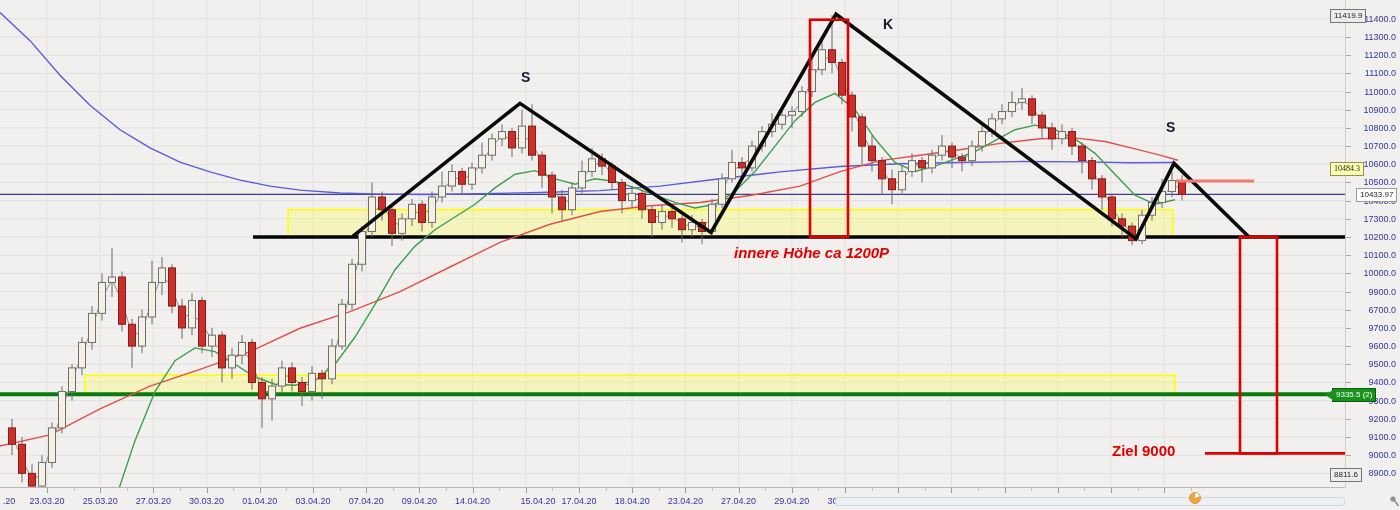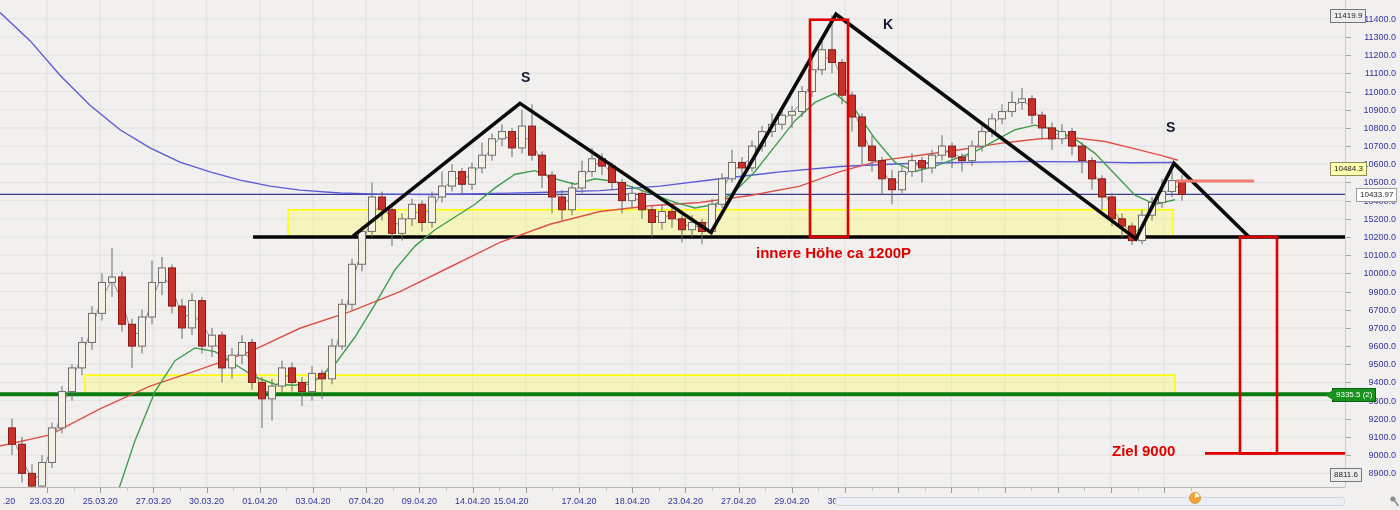--- a/index.html
+++ b/index.html
@@ -6,21 +6,21 @@
   .screen{position:relative;width:1400px;height:510px;background:#f1f0ee;
           font-family:"Liberation Sans",sans-serif;overflow:hidden;}
   #chart{position:absolute;left:0;top:0;}
   
   .ann{position:absolute;font-weight:bold;white-space:nowrap;}
   .ann-letter{font-size:14px;color:#15152e;}
   #ann-s-left{left:521px;top:69px;}
   #ann-k{left:883px;top:16px;}
   #ann-s-right{left:1166px;top:119px;}
   .ann-red{font-size:15px;color:#e00000;}
-  #ann-height{left:756px;top:244px;}
+  #ann-height{left:734px;top:244px;font-style:italic;}
   #ann-target{left:1112px;top:442px;}
   
   #y-axis{position:absolute;left:1345px;top:0;width:55px;height:487px;border-left:1px solid #ccccc8;}
   #x-axis{position:absolute;left:0;top:487px;width:1345px;height:23px;border-top:1px solid #b8b8b4;}
   .ylab{position:absolute;left:6px;width:44px;text-align:right;font-size:9px;color:#3434a0;}
   .ytick{position:absolute;left:0;width:5px;height:1px;background:#a9a9a6;}
   .xlab{position:absolute;top:8px;width:54px;text-align:center;font-size:9px;color:#3434a0;}
   .xtick{position:absolute;top:0;width:1px;height:5px;background:#9a9a96;}
   .xtick.minor{height:3px;background:#c2c2be;}
   
@@ -372,21 +372,21 @@
       <div class="ylab" style="top: 122.909px;">10800.0</div>
       <div class="ytick" style="top: 146.091px;"></div>
       <div class="ylab" style="top: 141.091px;">10700.0</div>
       <div class="ytick" style="top: 164.273px;"></div>
       <div class="ylab" style="top: 159.273px;">10600.0</div>
       <div class="ytick" style="top: 182.455px;"></div>
       <div class="ylab" style="top: 177.455px;">10500.0</div>
       <div class="ytick" style="top: 200.636px;"></div>
       <div class="ylab" style="top: 195.636px;">10400.0</div>
       <div class="ytick" style="top: 218.818px;"></div>
-      <div class="ylab" style="top: 213.818px;">15200.0</div>
+      <div class="ylab" style="top: 213.818px;">17300.0</div>
       <div class="ytick" style="top: 237px;"></div>
       <div class="ylab" style="top: 232px;">10200.0</div>
       <div class="ytick" style="top: 255.182px;"></div>
       <div class="ylab" style="top: 250.182px;">10100.0</div>
       <div class="ytick" style="top: 273.364px;"></div>
       <div class="ylab" style="top: 268.364px;">10000.0</div>
       <div class="ytick" style="top: 291.545px;"></div>
       <div class="ylab" style="top: 286.545px;">9900.0</div>
       <div class="ytick" style="top: 309.727px;"></div>
       <div class="ylab" style="top: 304.727px;">6700.0</div>
@@ -433,21 +433,21 @@
       <div class="xtick minor" style="left: 392.8px;"></div>
       <div class="xlab" style="left: 339.2px;">07.04.20</div>
       <div class="xtick" style="left: 419.4px;"></div>
       <div class="xtick minor" style="left: 446px;"></div>
       <div class="xlab" style="left: 392.4px;">09.04.20</div>
       <div class="xtick" style="left: 472.6px;"></div>
       <div class="xtick minor" style="left: 499.2px;"></div>
       <div class="xlab" style="left: 445.6px;">14.04.20</div>
       <div class="xtick" style="left: 525.8px;"></div>
       <div class="xtick minor" style="left: 552.4px;"></div>
-      <div class="xlab" style="left: 484px;">15.04.20</div>
+      <div class="xlab" style="left: 511px;">15.04.20</div>
       <div class="xtick" style="left: 579px;"></div>
       <div class="xtick minor" style="left: 605.6px;"></div>
       <div class="xlab" style="left: 552px;">17.04.20</div>
       <div class="xtick" style="left: 632.2px;"></div>
       <div class="xtick minor" style="left: 658.8px;"></div>
       <div class="xlab" style="left: 605.2px;">18.04.20</div>
       <div class="xtick" style="left: 685.4px;"></div>
       <div class="xtick minor" style="left: 712px;"></div>
       <div class="xlab" style="left: 658.4px;">23.04.20</div>
       <div class="xtick" style="left: 738.6px;"></div>
@@ -483,17 +483,17 @@
   <div id="hscroll"></div>
   <div id="session-icon"></div>
   <div id="pin-icon">
     <svg width="11" height="12">
       <circle cx="4" cy="4" r="2.6" fill="#8d8d8d"></circle>
       <line x1="5.6" y1="5.6" x2="9.5" y2="11" stroke="#8d8d8d" stroke-width="1.6"></line>
     </svg>
   </div>
 
 <div class="mk mk-gray" style="left: 1330px; top: 9.2px;">11419.9</div>
-    <div class="mk mk-yellow" style="left: 1330px; top: 162px;">10484.3</div>
+    <div class="mk mk-yellow" style="left: 1330px; top: 162px; font-family: Liberation Serif, serif;">10484.3</div>
     <div class="mk mk-white" style="left: 1356px; top: 188.46px;">10433.97</div>
     <div class="mk mk-green" style="left: 1332px; top: 388.182px;">9335.5 (2)<div class="mk-arrow"></div></div>
     <div class="mk mk-gray" style="left: 1330px; top: 468px;">8811.6</div>
   </div>
 
 </body></html>

